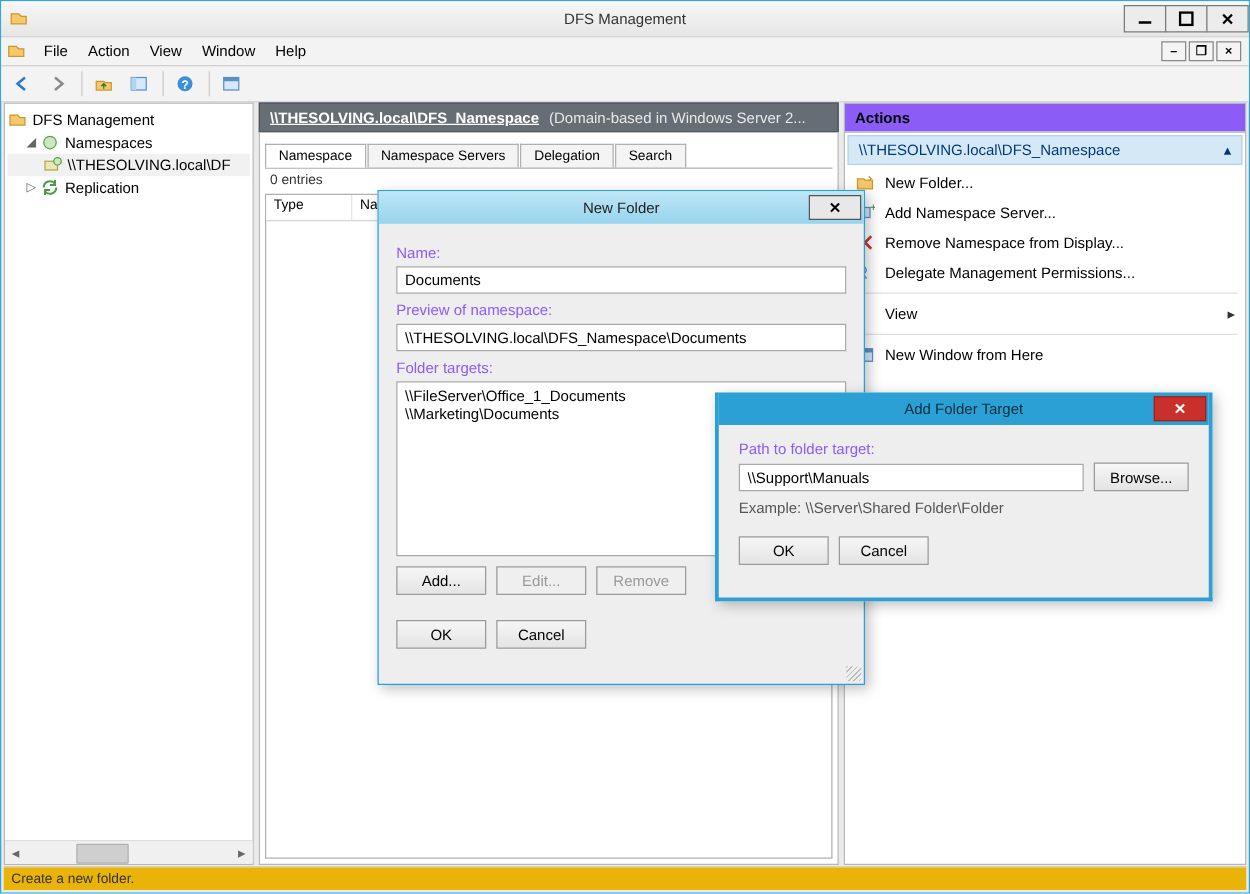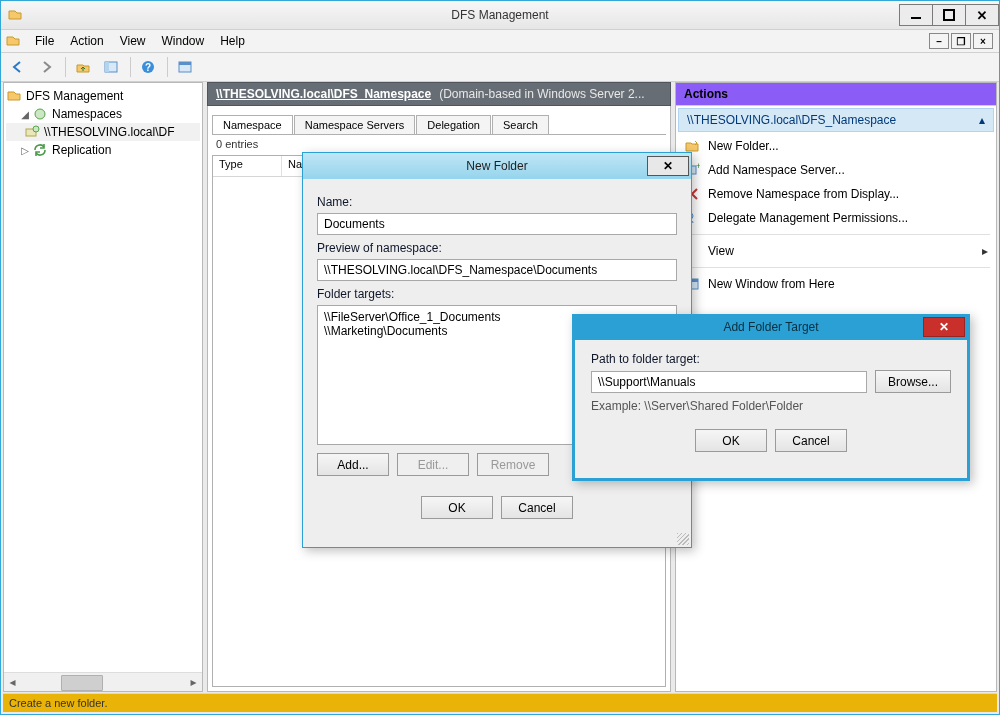--- a/index.html
+++ b/index.html
@@ -27,21 +27,21 @@
 
 
 .client{position:absolute;left:2px;right:2px;top:81px;bottom:22px;display:flex;}
 .left-pane{width:198px;background:#fff;border:1px solid #b8b8b8;display:flex;flex-direction:column;}
 .tree{flex:1;padding:4px 2px;overflow:hidden;}
 .tree-row{display:flex;align-items:center;height:18px;white-space:nowrap;overflow:hidden;padding-right:2px;}
 .tree-row.sel{background:#f1f1f1;}
 .exp{width:10px;text-align:center;font-size:10px;color:#666;margin-right:2px;cursor:default;display:inline-block;}
 .tree-icon{width:16px;height:16px;display:inline-flex;align-items:center;justify-content:center;margin-right:4px;}
 .indent1{padding-left:14px;}
-.indent2{padding-left:18px;}
+.indent2{padding-left:28px;}
 .hscroll{height:18px;background:#f0f0f0;border-top:1px solid #ddd;display:flex;align-items:center;}
 .hscroll .arrow{width:17px;height:16px;background:#f0f0f0;display:flex;align-items:center;justify-content:center;color:#666;}
 .hscroll .track{flex:1;height:16px;background:#f0f0f0;position:relative;}
 .hscroll .thumb{position:absolute;left:40px;width:40px;height:14px;top:1px;background:#cfcfcf;border:1px solid #b0b0b0;border-radius:1px;}
 
 .mid-pane{flex:1;display:flex;flex-direction:column;margin-left:4px;}
 .path-header{height:22px;background:#666d75;color:#fff;display:flex;align-items:center;padding:0 8px;gap:8px;border:1px solid #4f555c;}
 .path-header .path{font-weight:bold;text-decoration:underline;}
 .path-header .desc{color:#e8e8e8;}
 .mid-body{flex:1;background:#fff;border:1px solid #b8b8b8;border-top:none;display:flex;flex-direction:column;}
@@ -66,28 +66,28 @@
 
 .statusbar{position:absolute;left:2px;right:2px;bottom:2px;height:18px;background:#eab308;border-top:1px solid #d8d8d8;display:flex;align-items:center;padding:0 6px;font-size:11px;color:#333;}
 
 
 .dialog{position:absolute;background:#eeeeee;border:1px solid #2aa0d4;box-shadow:3px 3px 10px rgba(0,0,0,0.25);}
 .dlg-title{height:26px;background:linear-gradient(#bfe6f6,#96d4ed);display:flex;align-items:center;position:relative;}
 .dlg-title .t{position:absolute;left:0;right:0;text-align:center;font-size:12px;color:#222;}
 .dlg-close{width:40px;height:18px;border:1px solid #555;background:#e8e8e8;display:flex;align-items:center;justify-content:center;font-weight:bold;margin-left:auto;margin-right:2px;}
 .dlg-close.red{background:#c9302c;color:#fff;border-color:#922;}
 .dlg-body{padding:10px 14px 12px 14px;}
-.dlg-label{margin:6px 0 4px 0;color:#0f172a;}
+.dlg-label{margin:6px 0 4px 0;color:#8b5cf6;}
 .dlg-input{width:100%;box-sizing:border-box;height:22px;border:1px solid #a8a8a8;background:#fff;padding:2px 6px;font-family:inherit;font-size:12px;}
 .dlg-list{width:100%;height:140px;box-sizing:border-box;border:1px solid #a8a8a8;background:#fff;padding:4px 6px;overflow:auto;}
 .btn{height:23px;min-width:72px;border:1px solid #9a9a9a;background:linear-gradient(#f6f6f6,#e4e4e4);cursor:default;font-family:inherit;font-size:12px;padding:0 12px;}
 .btn:disabled{color:#999;background:#efefef;}
 .btn-row{display:flex;gap:8px;margin-top:8px;}
 .dlg-resize{position:absolute;right:2px;bottom:2px;width:12px;height:12px;background:repeating-linear-gradient(135deg,#bbb,#bbb 1px,transparent 1px,transparent 3px);}
-.dlg-footer{display:flex;justify-content:center;gap:8px;padding:8px 14px 14px 14px;}
+.dlg-footer{display:flex;justify-content:flex-start;gap:8px;padding:8px 14px 14px 14px;}
 
 .dialog.aft .dlg-title{background:#2aa0d4;}
 .dialog.aft{border:3px solid #2aa0d4;border-top:none;}
 
 
 svg{display:block;}
 </style>
 </head>
 <body>
 

